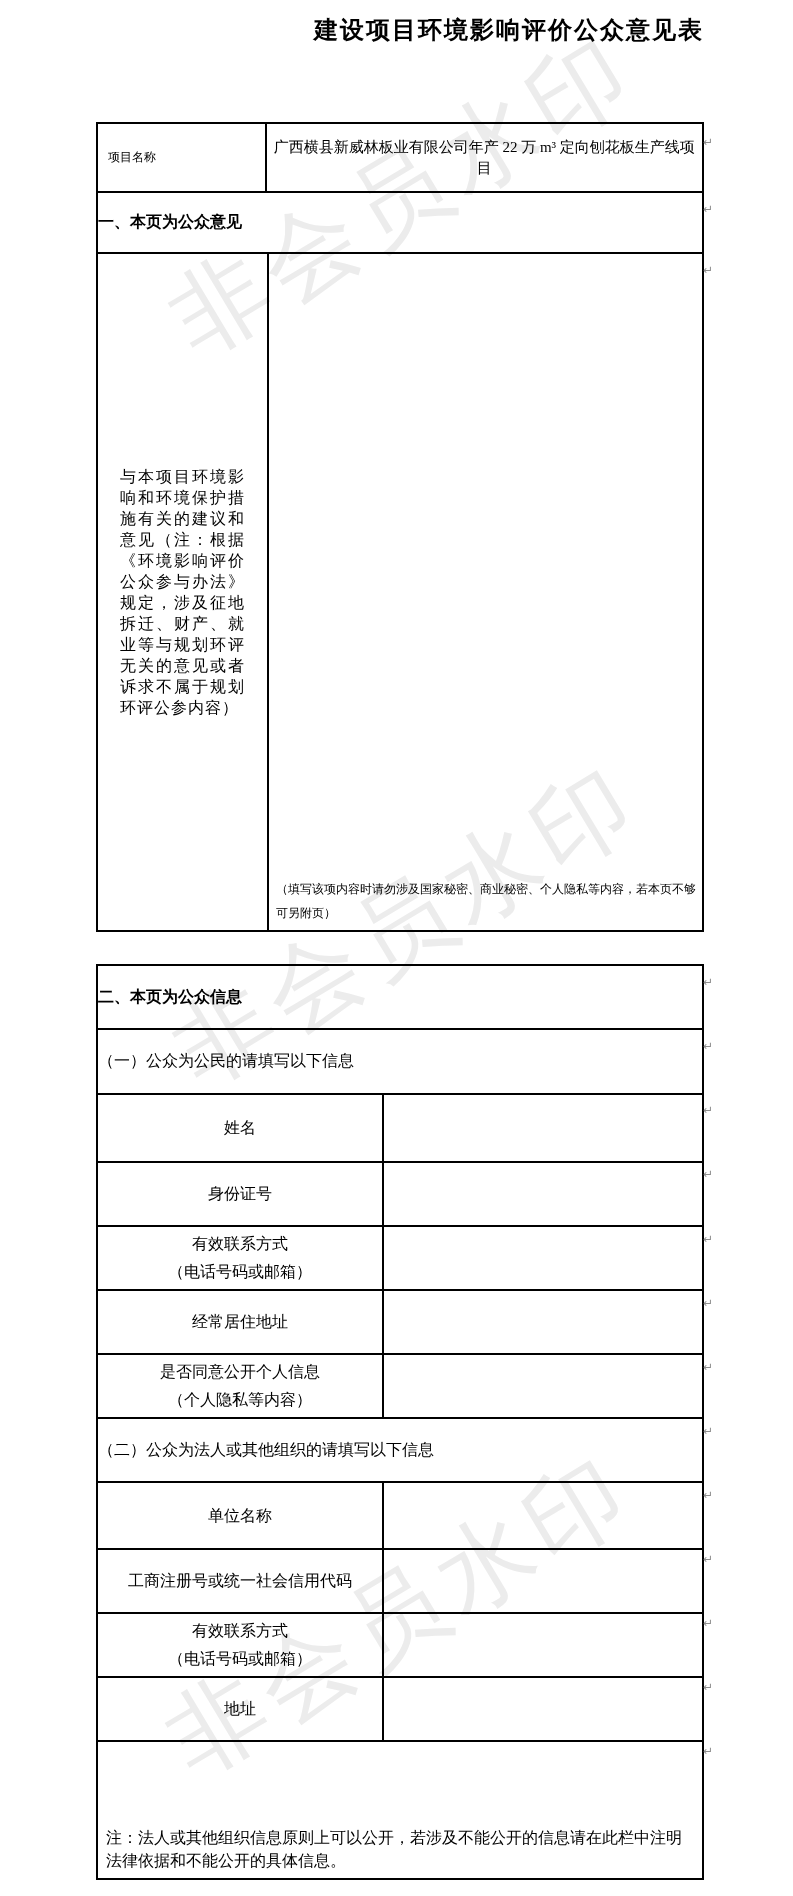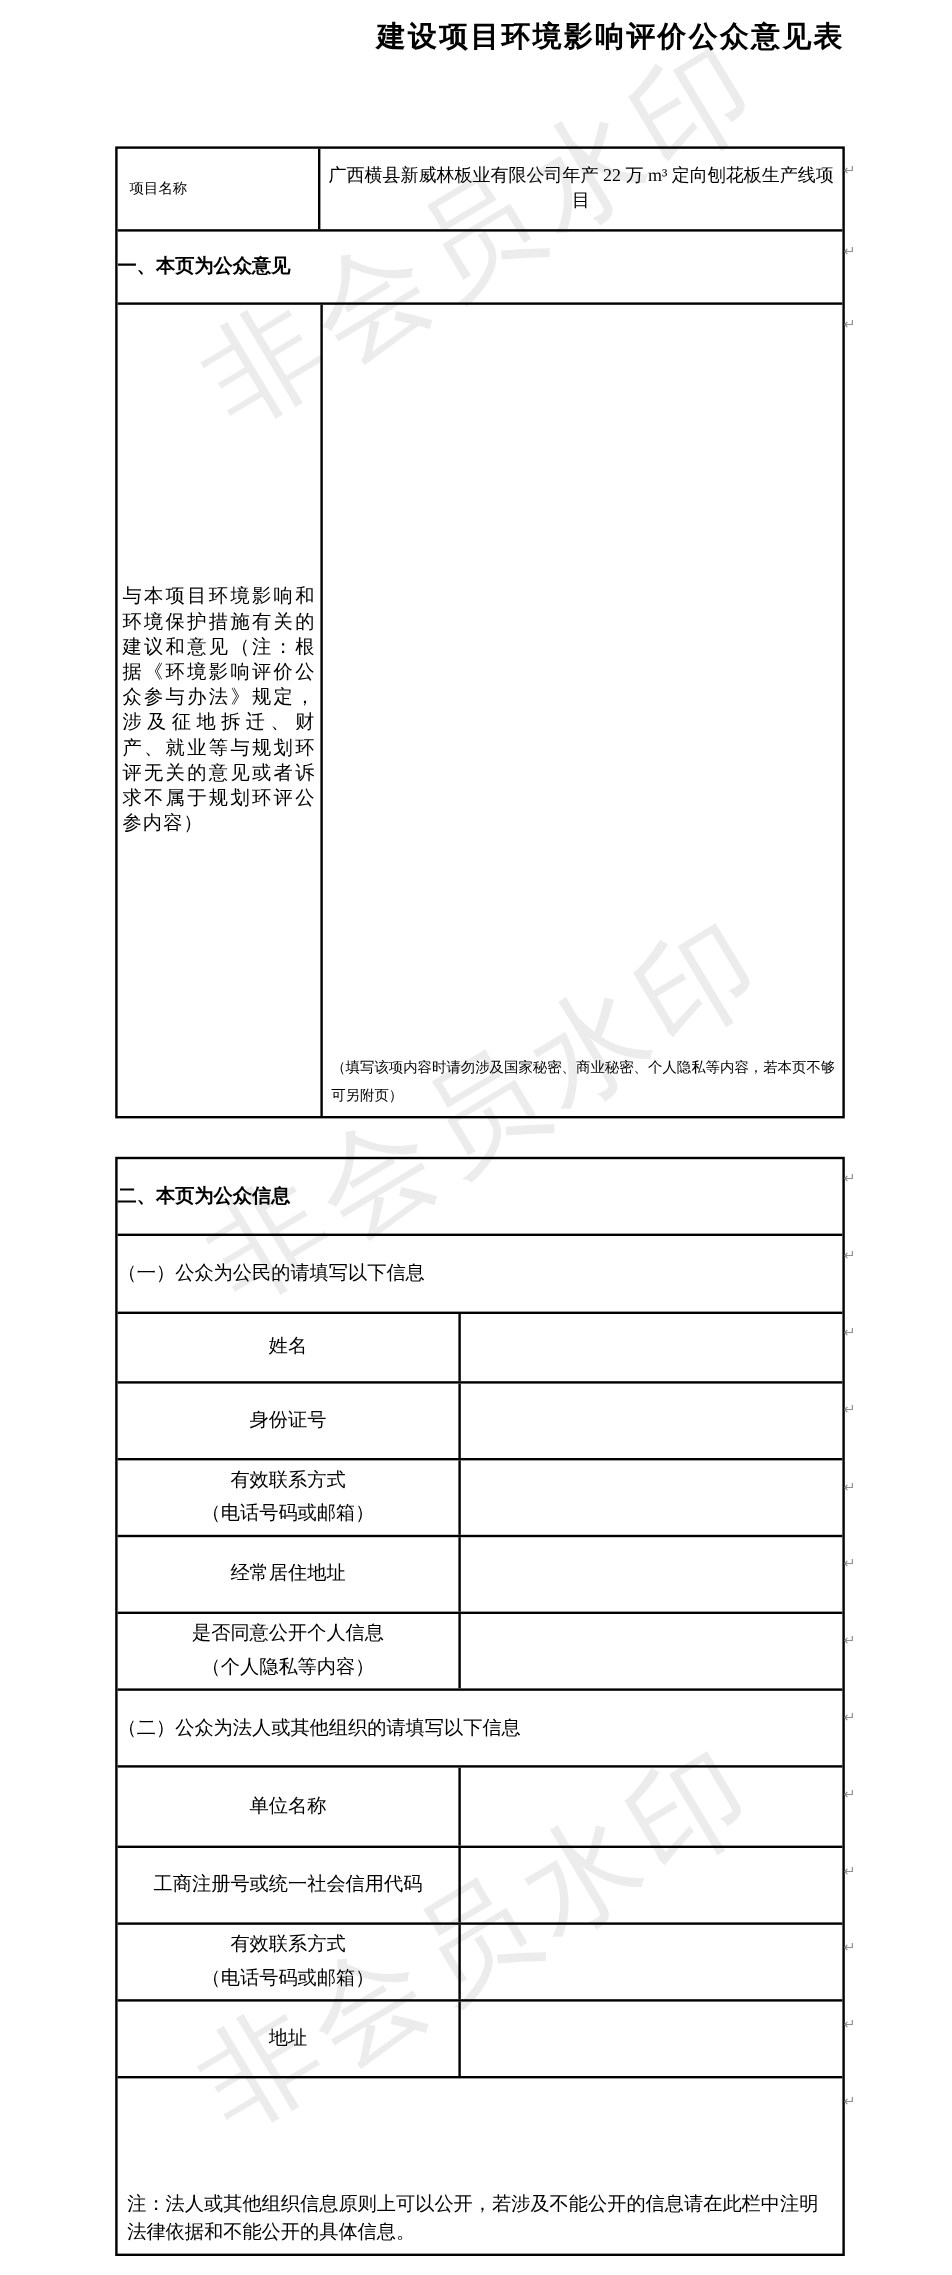--- a/index.html
+++ b/index.html
@@ -46,21 +46,21 @@
   .lab { border-right:2px solid #000; }
   .w171 { width:171px; }
   .w286 { width:286px; }
   .val { flex:1 1 auto; }
   .vc { display:flex; align-items:center; }
   .hc { justify-content:center; text-align:center; }
   .sectioncell { flex:1 1 auto; display:flex; align-items:center; }
   .bold { font-weight:bold; }
   .projlabel { padding-left:10px; font-size:12px;align-items:center; }
   .projname { font-size:15px; line-height:21px; padding:20px 3px; }
-  .opinion-label { padding:4px; font-size:16px; line-height:21px; letter-spacing:1px; text-align:justify; }
+  .opinion-label { padding:22px; font-size:16px; line-height:21px; letter-spacing:1px; text-align:justify; }
   .bottom-note {
     position:absolute; left:7px; right:4px; bottom:5px;
     font-size:12px; line-height:24px;
   }
   .fieldlabel { flex-direction:column; justify-content:center; text-align:center; line-height:28px; font-size:16px; }
   .sect-sub { font-size:16px; }
   .footnote-cell { flex:1 1 auto; position:relative; }
   .footnote {
     position:absolute; left:8px; right:6px; bottom:6px;
     font-size:16px; line-height:23px;
@@ -114,21 +114,21 @@
   <div class="tbl t2">
 
     <div class="trow" style="height:64px">
       <div class="cell sectioncell bold">二、本页为公众信息</div>
     </div>
 
     <div class="trow" style="height:65px">
       <div class="cell sectioncell sect-sub">（一）公众为公民的请填写以下信息</div>
     </div>
 
-    <div class="trow" style="height:58px">
+    <div class="trow" style="height:68px">
       <div class="cell lab w286 vc fieldlabel">
         <div>姓名</div>
       </div>
       <div class="cell val"></div>
     </div>
 
     <div class="trow" style="height:64px">
       <div class="cell lab w286 vc fieldlabel">
         <div>身份证号</div>
       </div>

